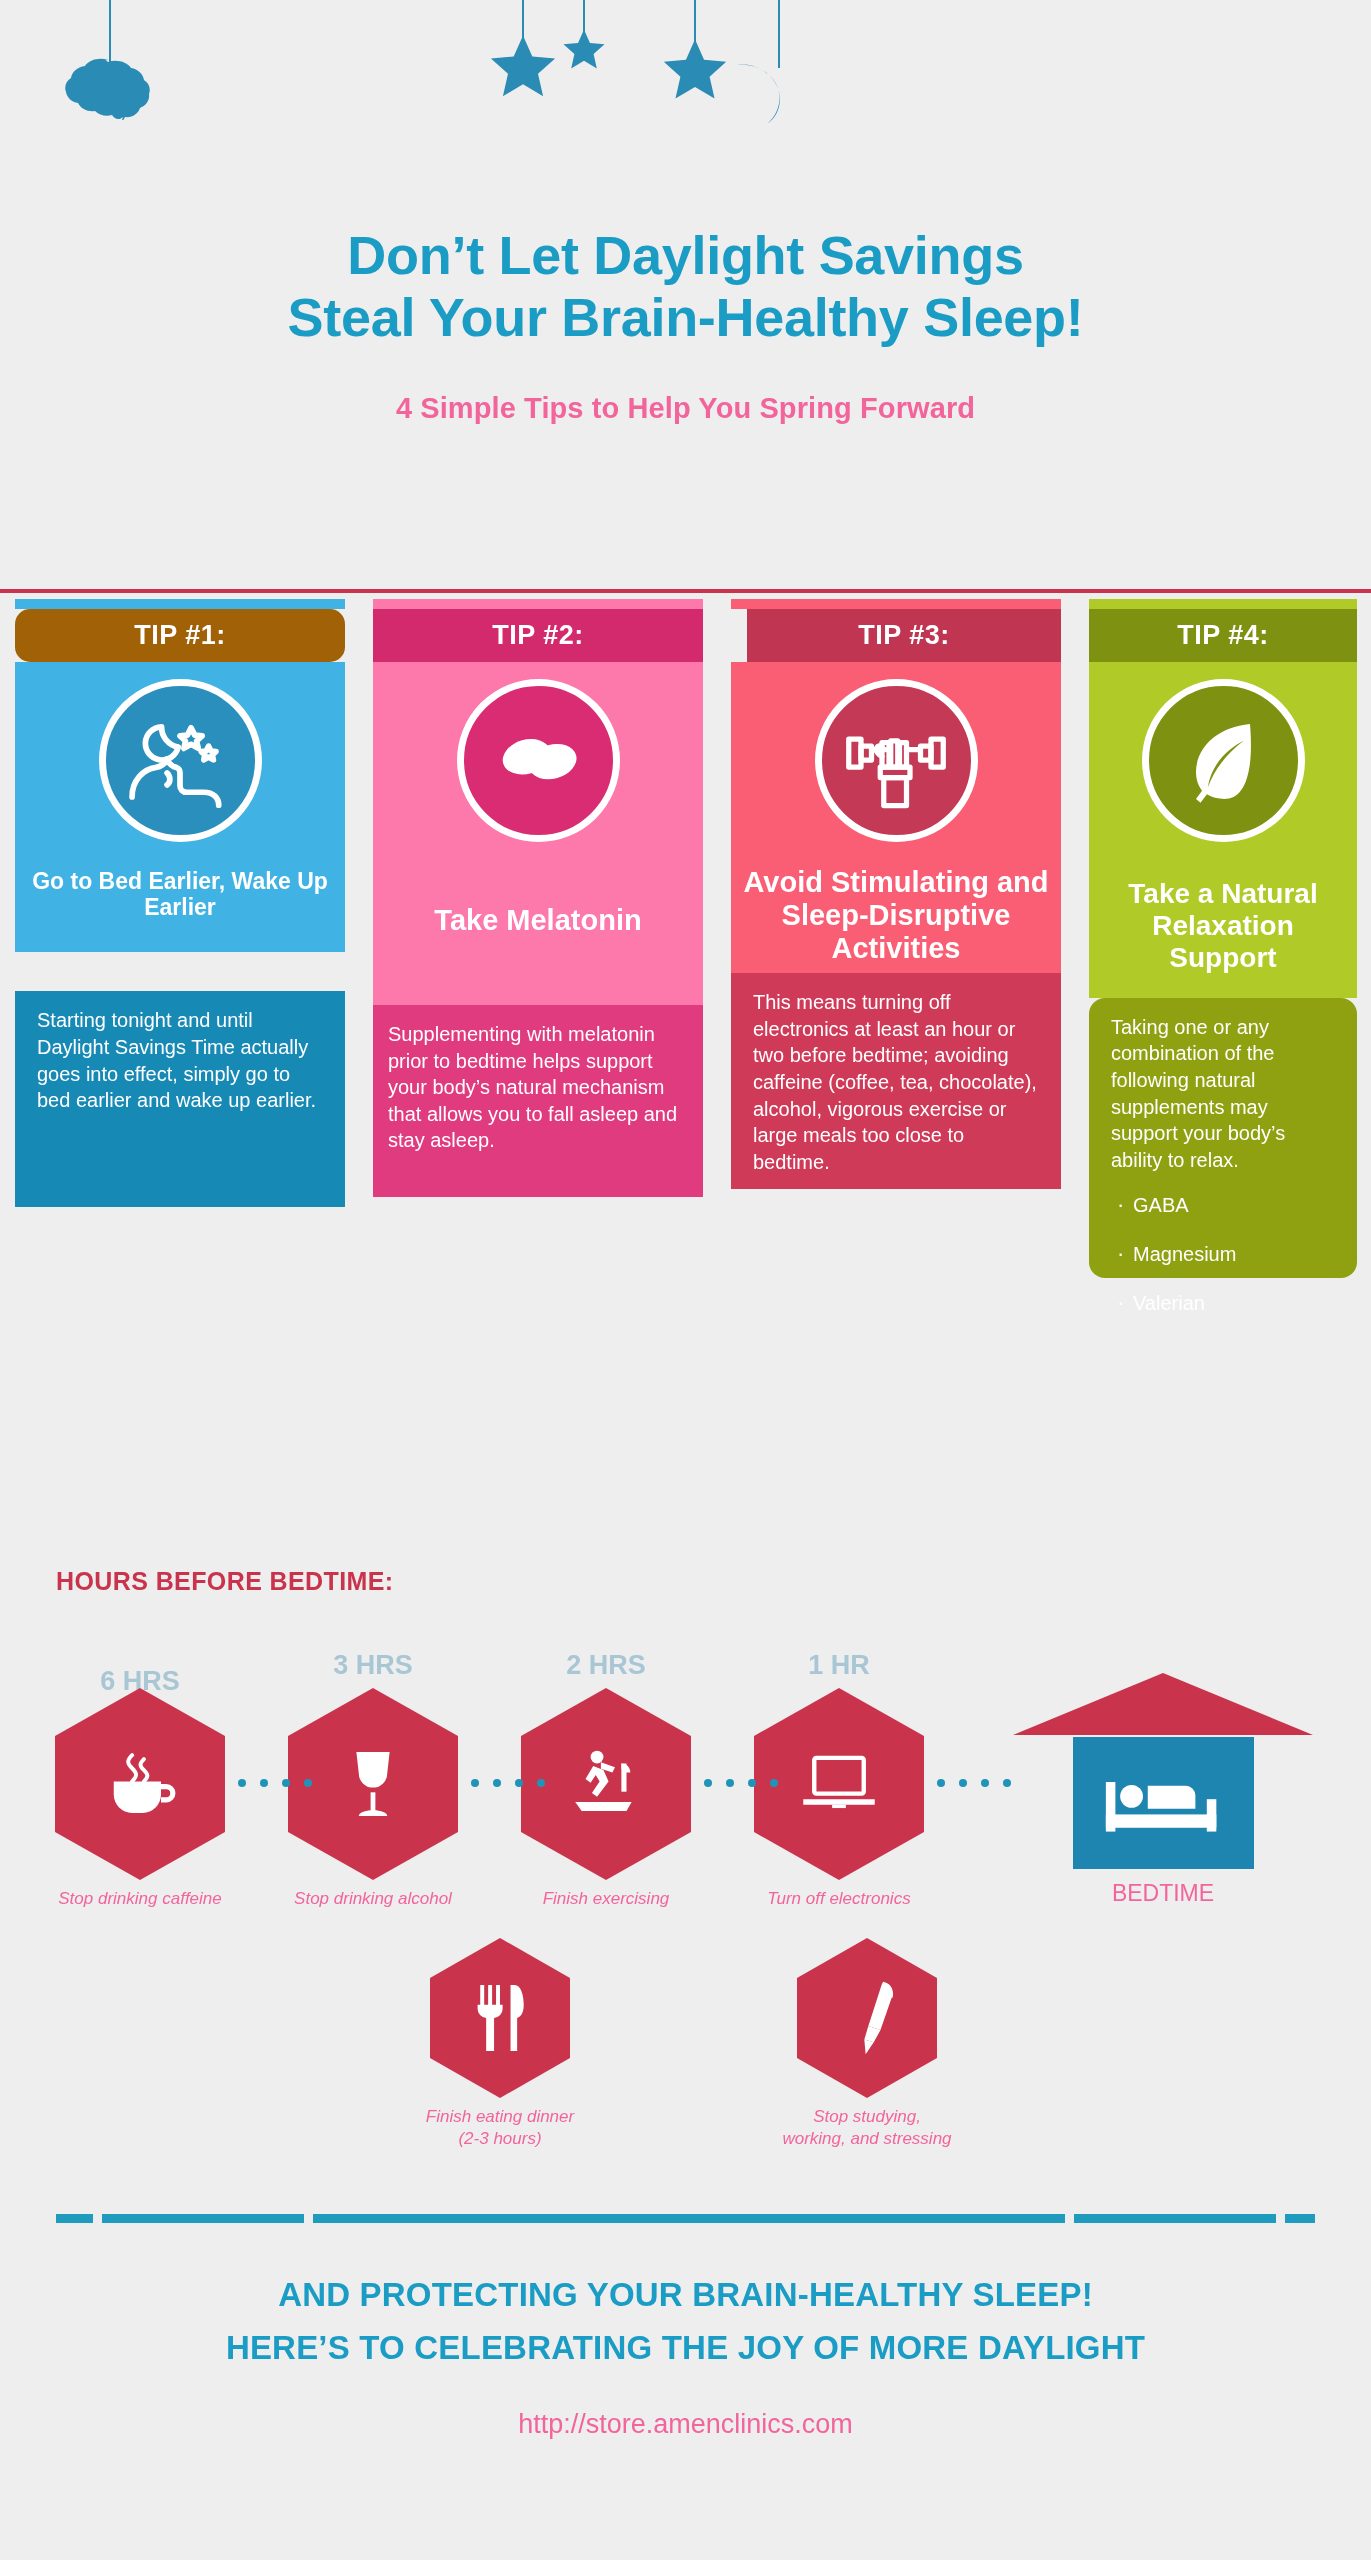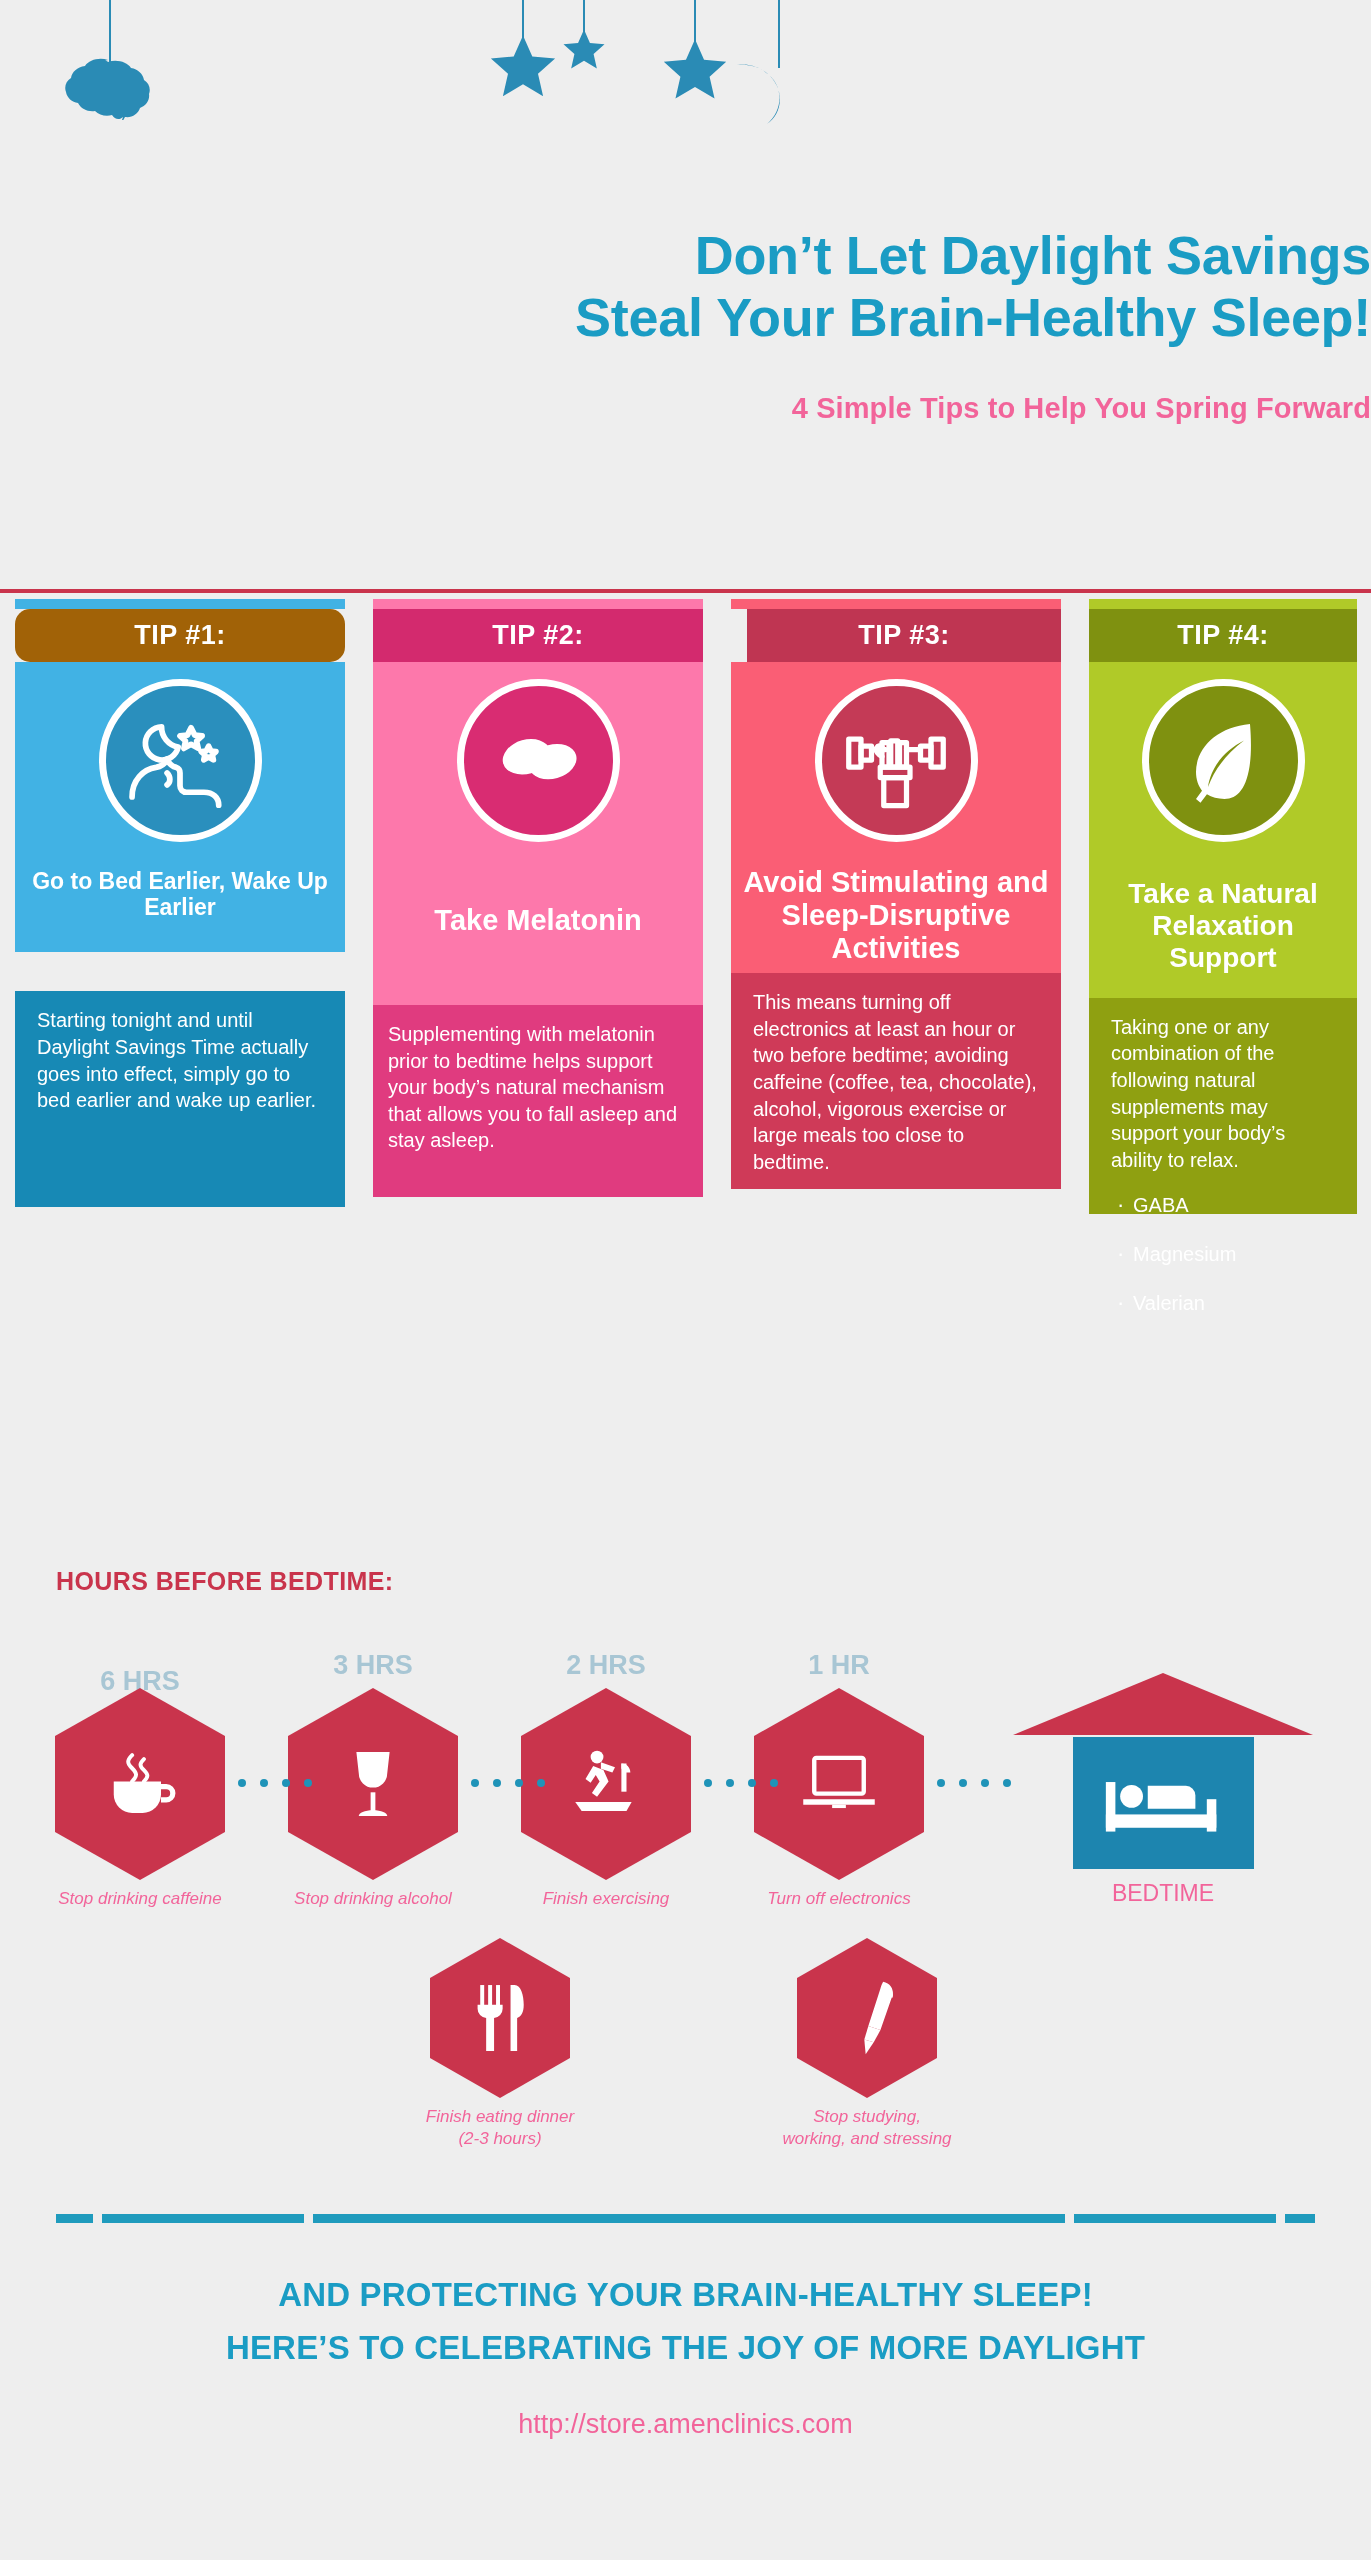--- a/index.html
+++ b/index.html
@@ -11,21 +11,21 @@
     -webkit-font-smoothing:antialiased;
   }
 
   
   .hangers{position:absolute;top:0;left:0;width:1371px;height:190px;}
   .hanger{position:absolute;top:0;}
   .string{position:absolute;top:0;left:50%;width:2px;background:#2a8bb5;transform:translateX(-50%);}
   .shape{position:absolute;left:50%;transform:translateX(-50%);}
 
   
-  .header{position:absolute;top:225px;left:0;width:1371px;text-align:right;}
+  .header{position:absolute;top:225px;left:0;width:1371px;text-align:center;}
   .title{
     color:#1a9cc4;font-size:54px;font-weight:bold;line-height:1.14;
     letter-spacing:-0.3px;
   }
   .subtitle{
     margin-top:44px;color:#f2649a;font-size:29px;font-weight:bold;
     letter-spacing:0.1px;
   }
 
   
@@ -223,21 +223,21 @@
     <div class="topstrip" style="background:#b0ca28;"></div>
     <div class="tiphdr" style="background:#7f9110;">TIP #4:</div>
     <div class="iconzone" style="background:#b0ca28;height:196px;">
       <div class="circ" style="width:163px;height:163px;background:#7f9110;border:7px solid #ffffff;">
         <svg width="96" height="96" viewBox="0 0 64 64">
           <path fill="#ffffff" d="M50 8C28 10 14 24 14 40c0 5 1.6 9.3 4 12.5L14 58l3 2.5 4.3-5.6C24.5 57 28.5 58 33 58c12 0 20-14 17-50zM22 50c2-14 12-25 24-31-12 9-20 20-24 31z"></path>
         </svg>
       </div>
     </div>
     <div class="headline" style="background:#b0ca28;font-size:28px;padding-top:20px;padding-bottom:24px;">Take a Natural Relaxation Support</div>
-    <div class="bodyzone" style="background:#8fa011;height:216px;">
+    <div class="bodyzone" style="background:#8fa011;height:280px;border-radius:16px;">
       <div>Taking one or any combination of the following natural supplements may support your body’s ability to relax.</div>
       <ul>
         <li>GABA</li>
         <li>Magnesium</li>
         <li>Valerian</li>
       </ul>
     </div>
   </div>
 
 </div>

